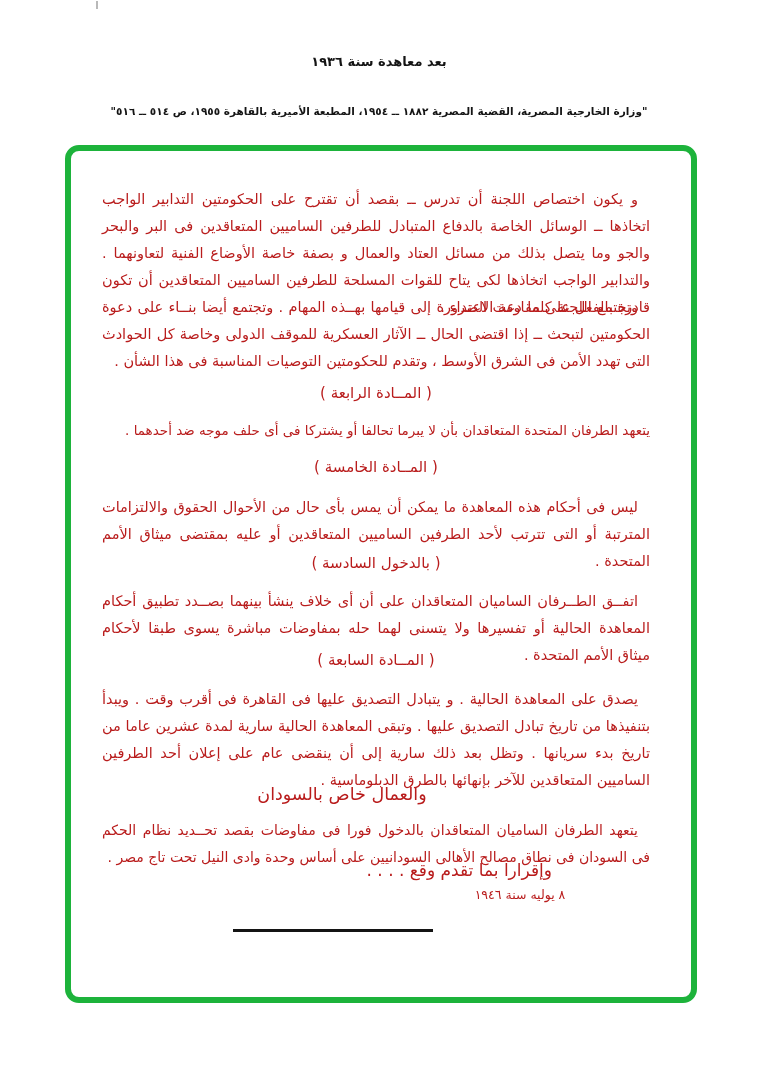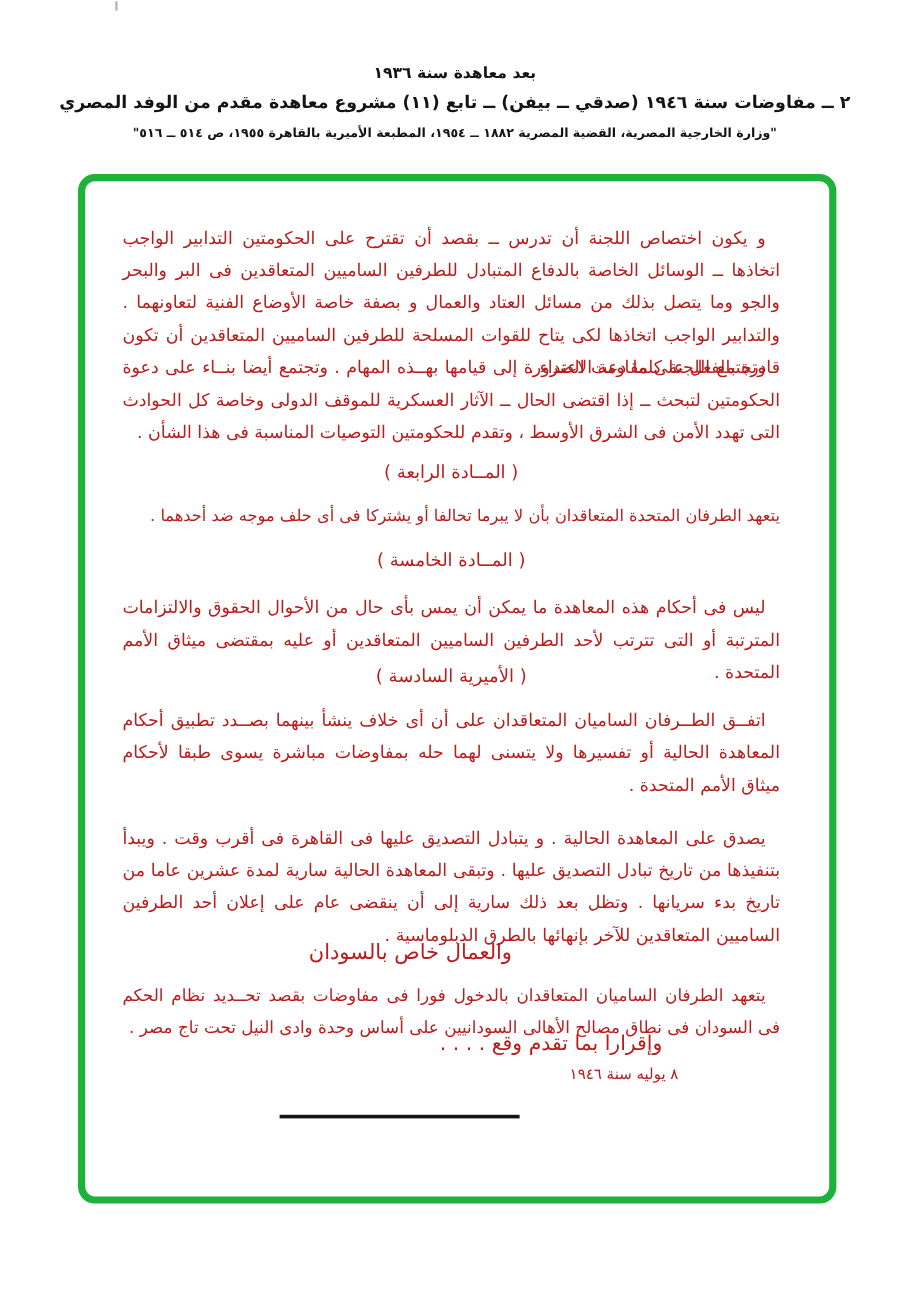--- a/index.html
+++ b/index.html
@@ -50,42 +50,42 @@
 </style>
 </head>
 <body>
 
 <div class="page">
 
   <div class="scan-tick"></div>
 
   <div class="hdr hdr-line1">بعد معاهدة سنة ١٩٣٦</div>
 
-  <div class="hdr hdr-line2">٢ ــ مفاوضات سنة ١٩٤٦ (صدقي ــ بيفن) ــ تابع (١١) مشروع معاهدة مقدم من الوفد المصري</div>
 
   <div class="hdr hdr-line3">"وزارة الخارجية المصرية، القضية المصرية ١٨٨٢ ــ ١٩٥٤، المطبعة الأميرية بالقاهرة ١٩٥٥، ص ٥١٤ ــ ٥١٦"</div>
 
   <div class="frame"></div>
 
   <div class="block para" style="top:186px">و يكون اختصاص اللجنة أن تدرس ــ بقصد أن تقترح على الحكومتين التدابير الواجب اتخاذها ــ الوسائل الخاصة بالدفاع المتبادل للطرفين الساميين المتعاقدين فى البر والبحر والجو وما يتصل بذلك من مسائل العتاد والعمال و بصفة خاصة الأوضاع الفنية لتعاونهما . والتدابير الواجب اتخاذها لكى يتاح للقوات المسلحة للطرفين الساميين المتعاقدين أن تكون قادرة بالفعل على مقاومة الاعتداء .</div>
 
   <div class="block para" style="top:294px">وتجتمع اللجنة كلما دعت الضرورة إلى قيامها بهــذه المهام . وتجتمع أيضا بنــاء على دعوة الحكومتين لتبحث ــ إذا اقتضى الحال ــ الآثار العسكرية للموقف الدولى وخاصة كل الحوادث التى تهدد الأمن فى الشرق الأوسط ، وتقدم للحكومتين التوصيات المناسبة فى هذا الشأن .</div>
 
   <div class="block heading" style="top:383px">( المــادة الرابعة )</div>
 
   <div class="block single-line" style="top:420px">يتعهد الطرفان المتحدة المتعاقدان بأن لا يبرما تحالفا أو يشتركا فى أى حلف موجه ضد أحدهما .</div>
 
   <div class="block heading" style="top:457px">( المــادة الخامسة )</div>
 
   <div class="block para" style="top:494px">ليس فى أحكام هذه المعاهدة ما يمكن أن يمس بأى حال من الأحوال الحقوق والالتزامات المترتبة أو التى تترتب لأحد الطرفين الساميين المتعاقدين أو عليه بمقتضى ميثاق الأمم المتحدة .</div>
 
-  <div class="block heading" style="top:553px">( الأميرية السادسة )</div>
+  <div class="block heading" style="top:553px">( بالدخول السادسة )</div>
 
   <div class="block para" style="top:588px">اتفــق الطــرفان الساميان المتعاقدان على أن أى خلاف ينشأ بينهما بصــدد تطبيق أحكام المعاهدة الحالية أو تفسيرها ولا يتسنى لهما حله بمفاوضات مباشرة يسوى طبقا لأحكام ميثاق الأمم المتحدة .</div>
 
+  <div class="block heading" style="top:650px">( المــادة السابعة )</div>
 
   <div class="block para" style="top:686px">يصدق على المعاهدة الحالية . و يتبادل التصديق عليها فى القاهرة فى أقرب وقت . ويبدأ بتنفيذها من تاريخ تبادل التصديق عليها . وتبقى المعاهدة الحالية سارية لمدة عشرين عاما من تاريخ بدء سريانها . وتظل بعد ذلك سارية إلى أن ينقضى عام على إعلان أحد الطرفين الساميين المتعاقدين للآخر بإنهائها بالطرق الدبلوماسية .</div>
 
   <div class="block protocol-heading" style="top:782px">والعمال خاص بالسودان</div>
 
   <div class="block para protocol-para" style="top:817px">يتعهد الطرفان الساميان المتعاقدان بالدخول فورا فى مفاوضات بقصد تحــديد نظام الحكم فى السودان فى نطاق مصالح الأهالى السودانيين على أساس وحدة وادى النيل تحت تاج مصر .</div>
 
   <div class="block signature" style="top:860px">وإقرارا بما تقدم وقع . . . .</div>
 
   <div class="block dateline" style="top:887px">٨ يوليه سنة ١٩٤٦</div>

